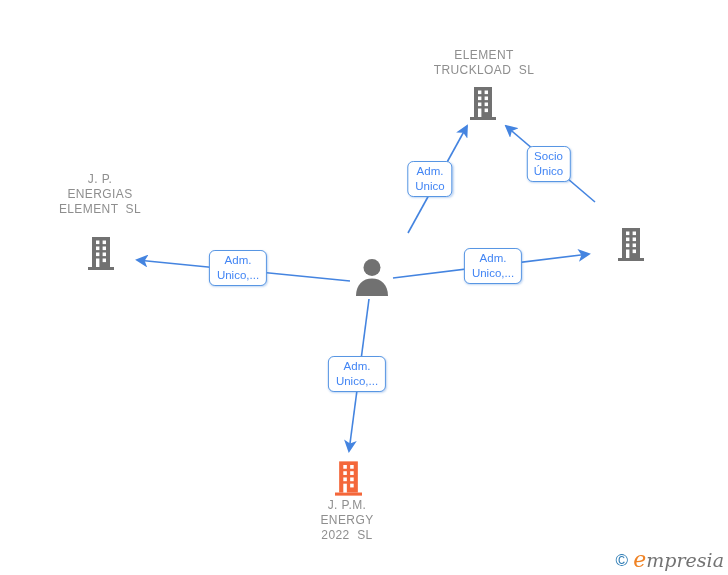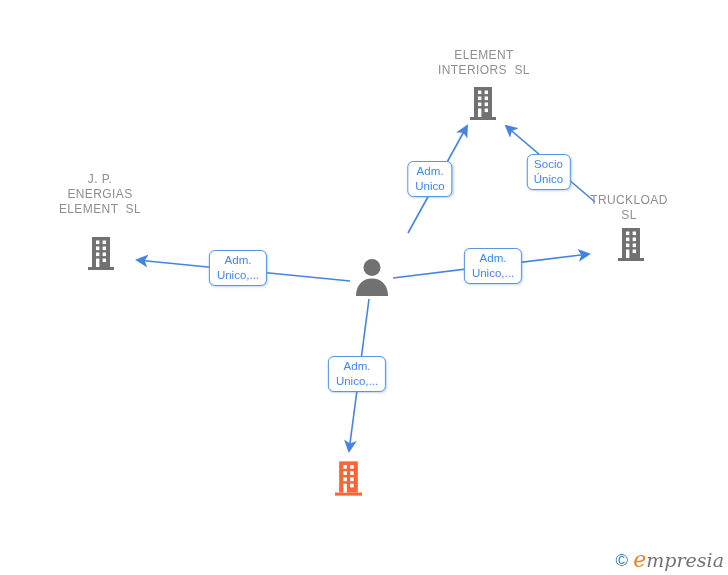--- a/index.html
+++ b/index.html
@@ -59,21 +59,21 @@
     </defs>
     <line x1="408" y1="233" x2="467" y2="126" stroke="#4484e0" stroke-width="1.6" marker-end="url(#arrow)"></line>
     <line x1="595" y1="202" x2="506" y2="126" stroke="#4484e0" stroke-width="1.6" marker-end="url(#arrow)"></line>
     <line x1="350" y1="281" x2="137" y2="260" stroke="#4484e0" stroke-width="1.6" marker-end="url(#arrow)"></line>
     <line x1="393" y1="278" x2="589" y2="254" stroke="#4484e0" stroke-width="1.6" marker-end="url(#arrow)"></line>
     <line x1="369" y1="299" x2="349" y2="451" stroke="#4484e0" stroke-width="1.6" marker-end="url(#arrow)"></line>
   </svg>
 
   <div class="node-label" style="left:484px;top:48px;">
     <span>ELEMENT</span>
-    <span>INTERIORS  SL</span>
+    <span>TRUCKLOAD  SL</span>
   </div>
   <svg class="node-icon" style="left:470px;top:87px;" width="26" height="33" viewBox="0 0 26 33">
     <rect x="0" y="30" width="26" height="3" fill="#717171"></rect>
     <rect x="4" y="0" width="18" height="30" fill="#717171"></rect>
     <g fill="#ffffff">
       <rect x="8" y="3.5" width="3.4" height="3.6"></rect>
         <rect x="14.6" y="3.5" width="3.4" height="3.6"></rect>
       <rect x="8" y="9.5" width="3.4" height="3.6"></rect>
         <rect x="14.6" y="9.5" width="3.4" height="3.6"></rect>
       <rect x="8" y="15.5" width="3.4" height="3.6"></rect>
@@ -96,24 +96,20 @@
         <rect x="14.6" y="3.5" width="3.4" height="3.6"></rect>
       <rect x="8" y="9.5" width="3.4" height="3.6"></rect>
         <rect x="14.6" y="9.5" width="3.4" height="3.6"></rect>
       <rect x="8" y="15.5" width="3.4" height="3.6"></rect>
         <rect x="14.6" y="15.5" width="3.4" height="3.6"></rect>
       <rect x="8" y="21.5" width="3.4" height="8.5"></rect>
         <rect x="14.6" y="21.5" width="3.4" height="3.6"></rect>
     </g>
   </svg>
 
-  <div class="node-label" style="left:629px;top:193px;">
-    <span>TRUCKLOAD</span>
-    <span>SL</span>
-  </div>
   <svg class="node-icon" style="left:618px;top:228px;" width="26" height="33" viewBox="0 0 26 33">
     <rect x="0" y="30" width="26" height="3" fill="#717171"></rect>
     <rect x="4" y="0" width="18" height="30" fill="#717171"></rect>
     <g fill="#ffffff">
       <rect x="8" y="3.5" width="3.4" height="3.6"></rect>
         <rect x="14.6" y="3.5" width="3.4" height="3.6"></rect>
       <rect x="8" y="9.5" width="3.4" height="3.6"></rect>
         <rect x="14.6" y="9.5" width="3.4" height="3.6"></rect>
       <rect x="8" y="15.5" width="3.4" height="3.6"></rect>
         <rect x="14.6" y="15.5" width="3.4" height="3.6"></rect>
@@ -134,26 +130,31 @@
       <rect x="8" y="3.5" width="3.4" height="3.6"></rect>
         <rect x="14.6" y="3.5" width="3.4" height="3.6"></rect>
       <rect x="8" y="9.5" width="3.4" height="3.6"></rect>
         <rect x="14.6" y="9.5" width="3.4" height="3.6"></rect>
       <rect x="8" y="15.5" width="3.4" height="3.6"></rect>
         <rect x="14.6" y="15.5" width="3.4" height="3.6"></rect>
       <rect x="8" y="21.5" width="3.4" height="8.5"></rect>
         <rect x="14.6" y="21.5" width="3.4" height="3.6"></rect>
     </g>
   </svg>
+  <div class="node-label" style="left:347px;top:498px;">
+    <span>J. P.M.</span>
+    <span>ENERGY</span>
+    <span>2022  SL</span>
+  </div>
 
   <div class="edge-label" style="left:430px;top:179px;">
     <span>Adm.</span>
     <span>Unico</span>
   </div>
-  <div class="edge-label" style="left:549px;top:172px;padding-left:6px;">
+  <div class="edge-label" style="left:549px;top:164px;padding-left:6px;">
     <span>Socio</span>
     <span>Único</span>
   </div>
   <div class="edge-label" style="left:238px;top:268px;">
     <span>Adm.</span>
     <span>Unico,...</span>
   </div>
   <div class="edge-label" style="left:493px;top:266px;">
     <span>Adm.</span>
     <span>Unico,...</span>

